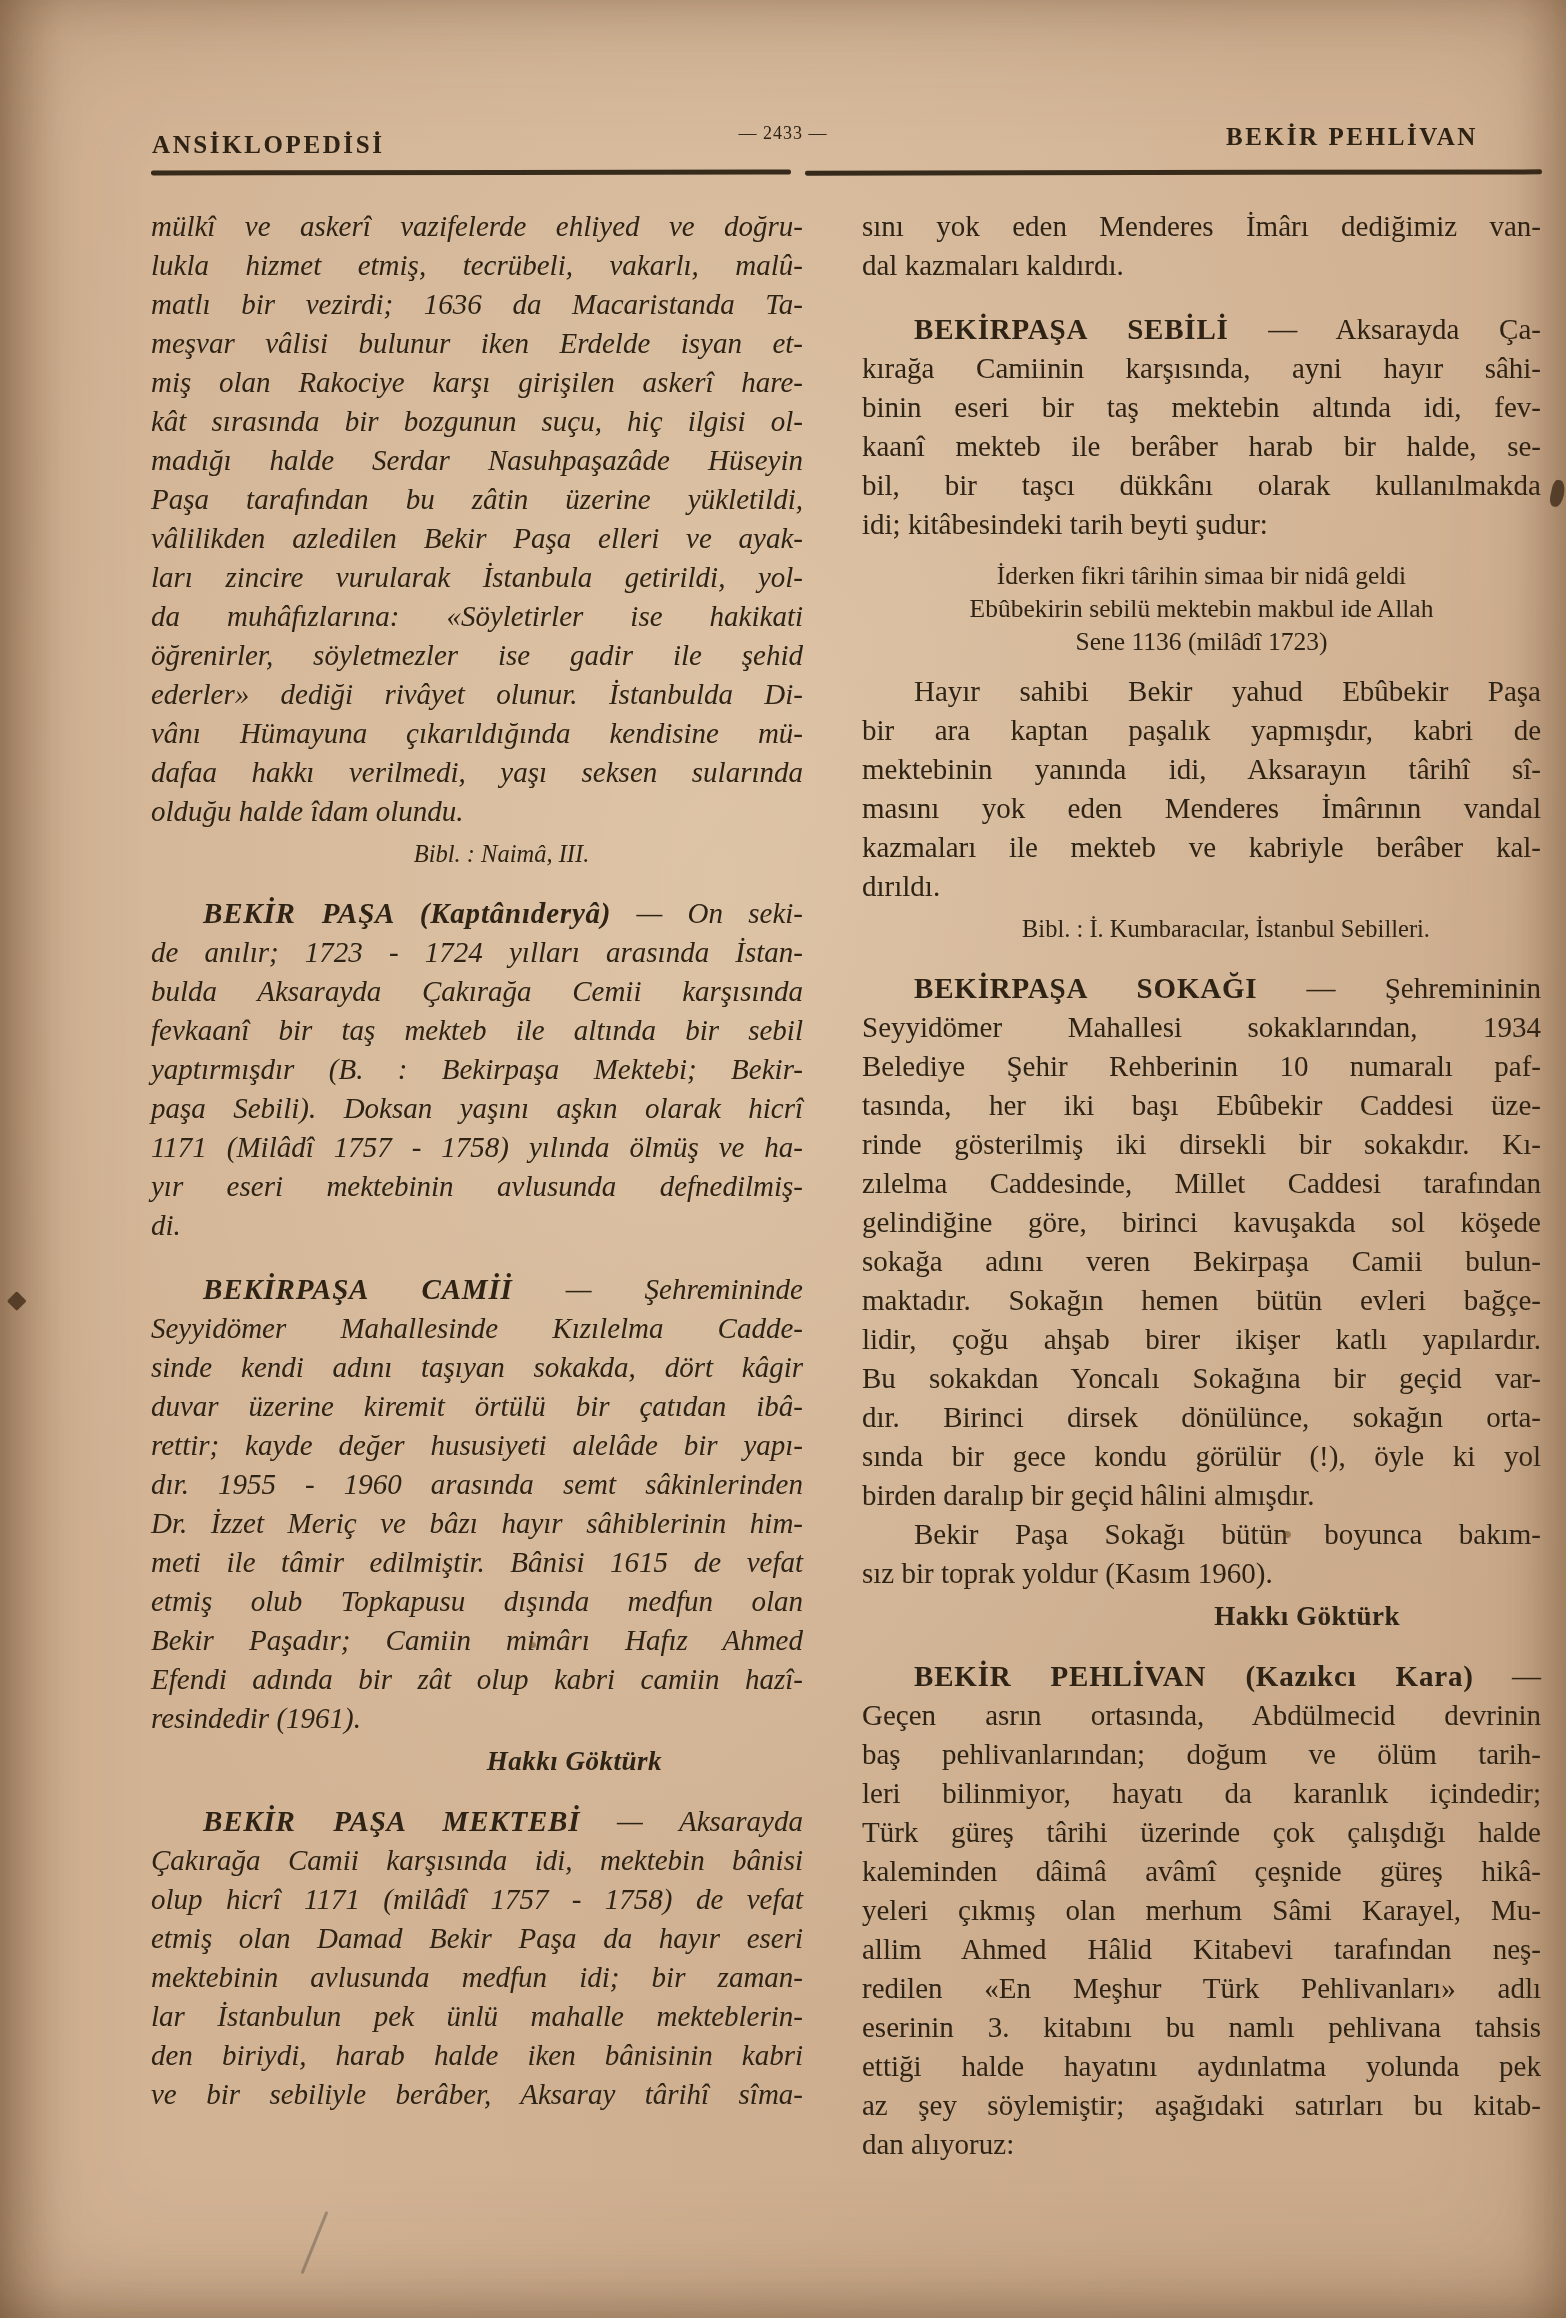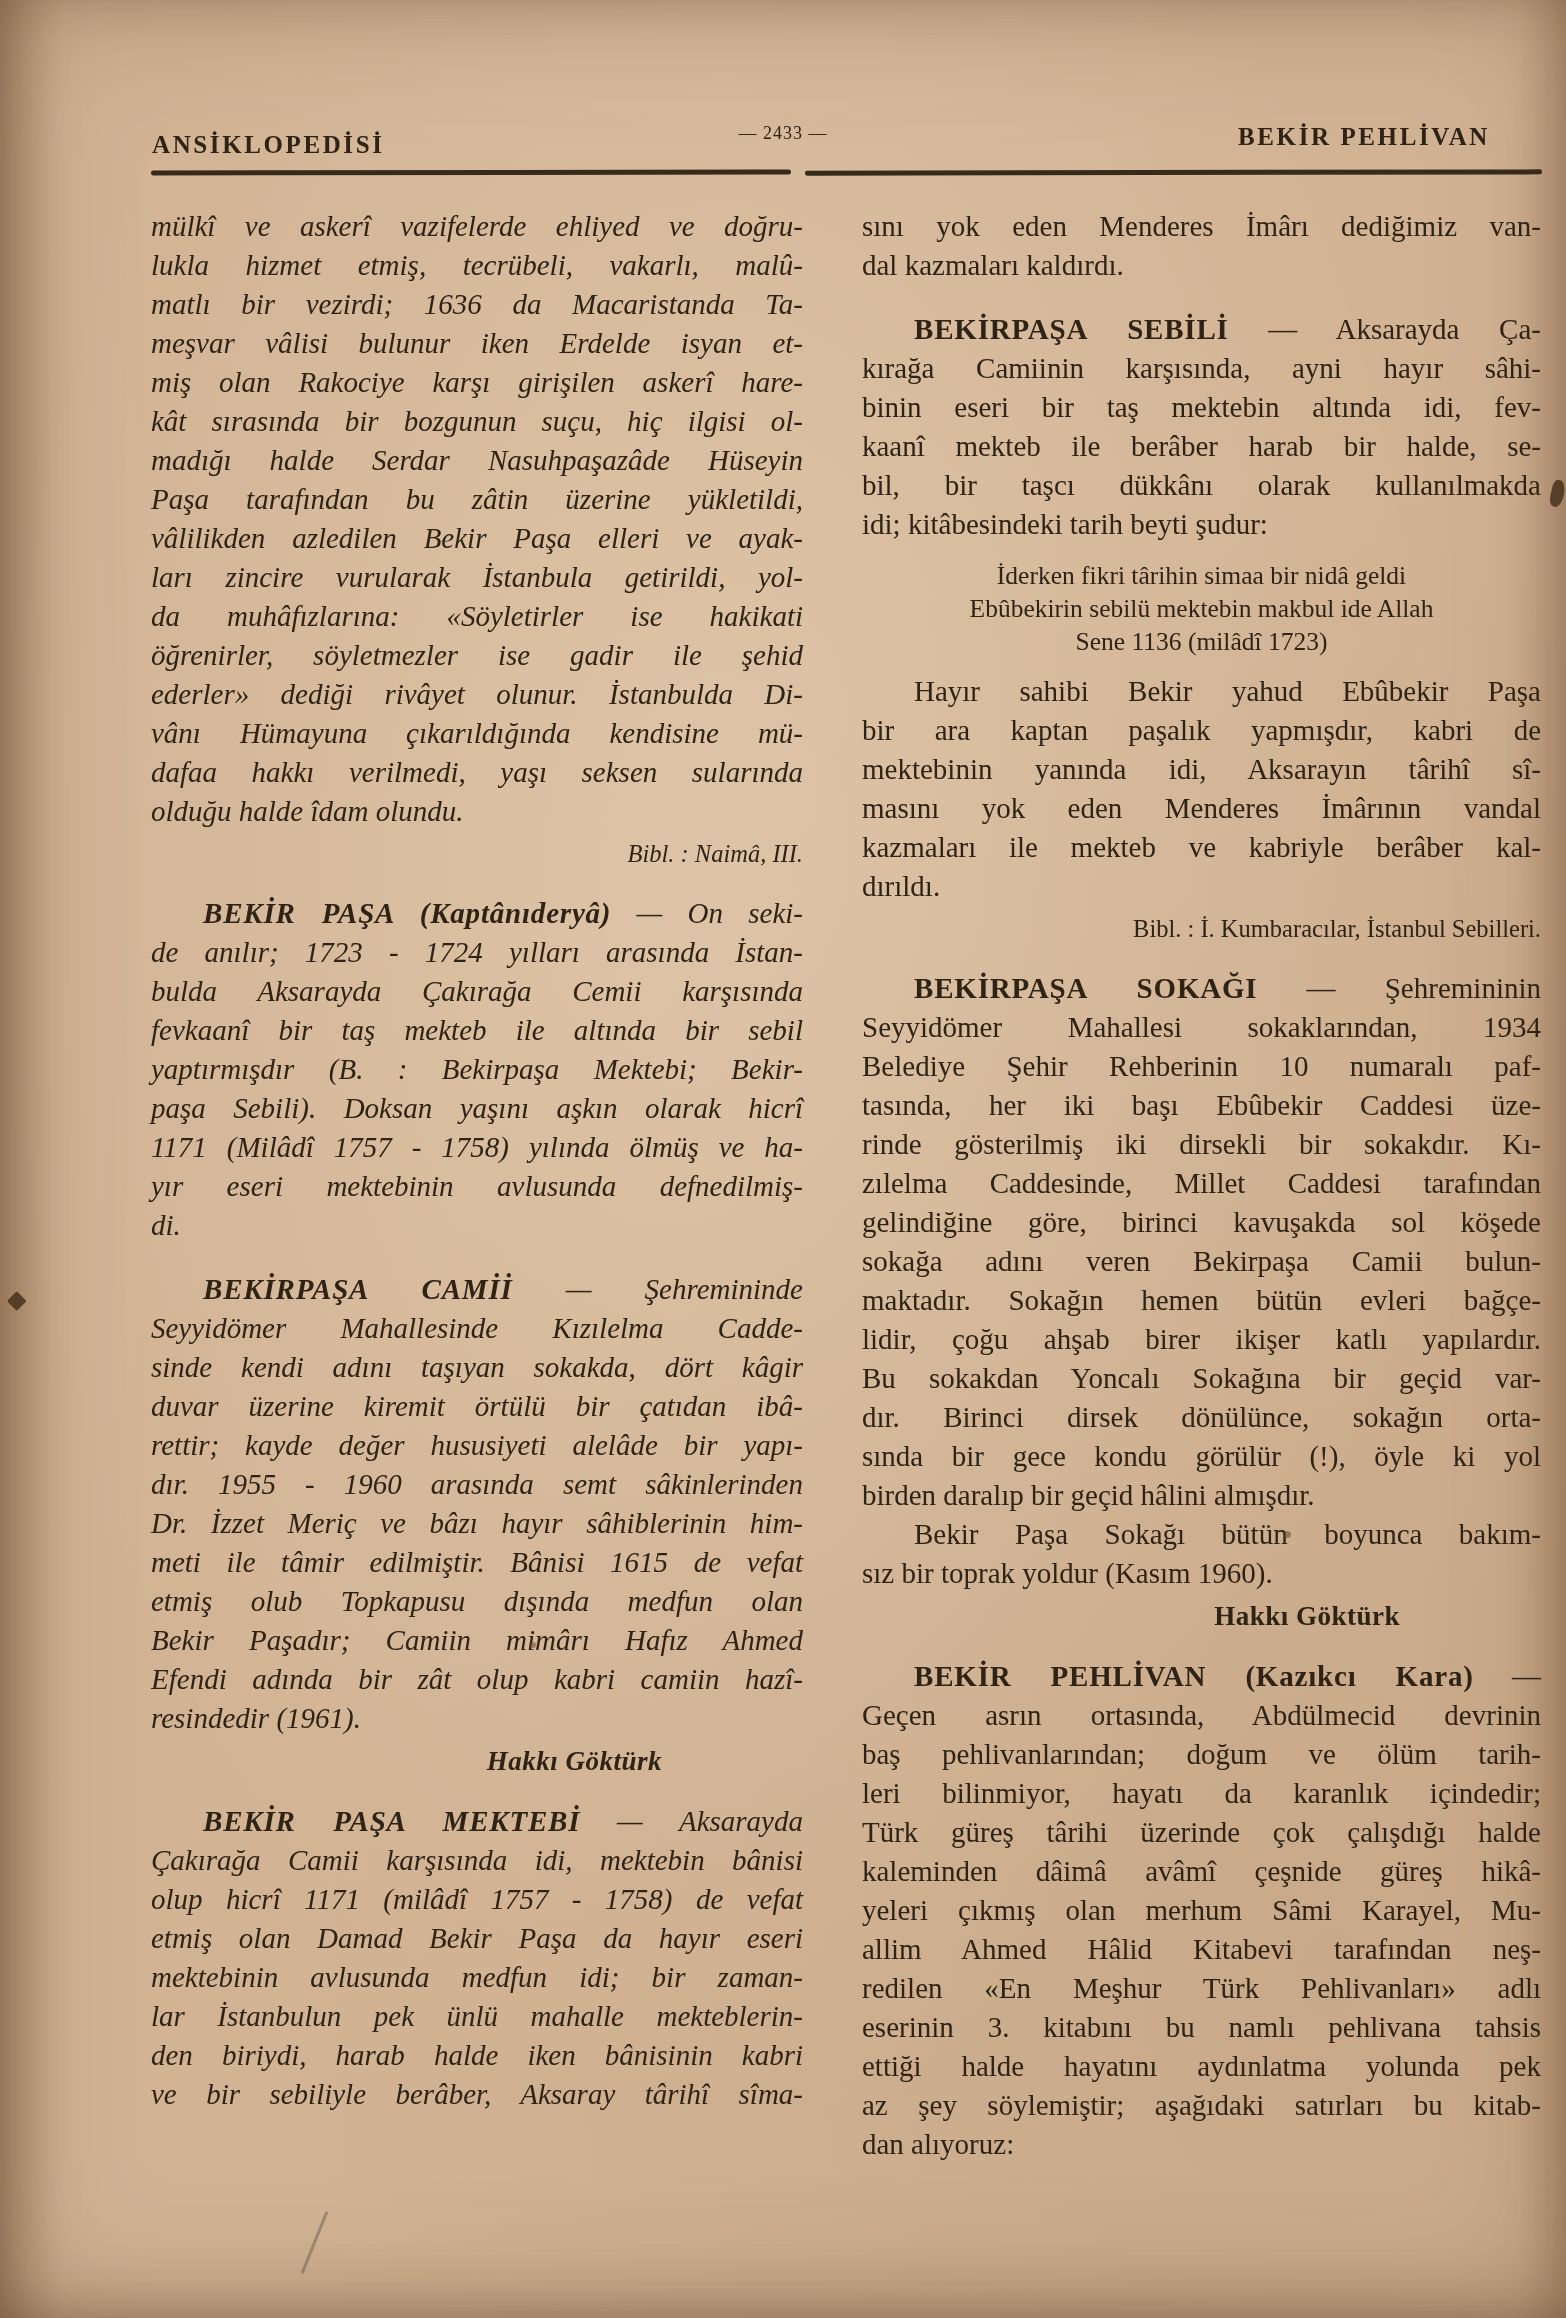--- a/index.html
+++ b/index.html
@@ -15,36 +15,36 @@
   }
   .vignette{position:absolute;inset:0;pointer-events:none;z-index:5;
     box-shadow: inset 0 0 135px rgba(96,64,32,0.30),
                 inset 29px 0 73px -36px rgba(80,50,25,0.50),
                 inset -23.4px 0 68px -36px rgba(80,50,25,0.30),
                 inset 0 -31px 78px -42px rgba(80,50,25,0.35);}
   
   .pheader{position:absolute;top:123px;left:0;width:100%;height:36px;}
   .ht-left{position:absolute;left:152px;top:8px;font-weight:700;font-size:25px;letter-spacing:2.6px;}
   .ht-num{position:absolute;left:0;width:100%;text-align:center;top:0;font-size:18px;letter-spacing:1px;}
-  .ht-right{position:absolute;right:76px;top:0;font-weight:700;font-size:25px;letter-spacing:2.6px;}
+  .ht-right{position:absolute;right:88px;top:0;font-weight:700;font-size:25px;letter-spacing:2.6px;}
   .hrule{position:absolute;top:170px;left:151px;width:1390px;height:5.2px;display:flex;}
   .hrule .seg1{width:640px;height:4.7px;background:#362a1b;border-radius:2.1px;transform:rotate(-0.08deg);}
   .hrule .gap{width:13.5px;}
   .hrule .seg2{flex:1;height:4.7px;background:#362a1b;border-radius:2.1px;transform:rotate(-0.10deg);}
   
   .cols{position:absolute;top:207px;left:151px;width:1390px;display:flex;}
   .col{font-size:29px;line-height:39px;text-align:justify;}
   .col.left{width:652px;margin-right:59px;font-style:italic;}
   .col.right{width:679px;}
   .line{text-align:justify;text-align-last:justify;min-height:39px;}
   .line.noj{text-align:left;text-align-last:auto;}
   .ind{text-indent:52px;}
   .entry{margin-top:25px;}
   .head{font-weight:700;letter-spacing:0.8px;}
-  .bibl{font-size:24.5px;line-height:30px;text-indent:49px;margin:8.3px 0;text-align:right;text-align-last:auto;}
+  .bibl{font-size:24.5px;line-height:30px;text-indent:49px;margin:8.3px 0;text-align:center;text-align-last:auto;}
   .verse{margin:14.6px 0;font-size:25.5px;line-height:33px;}
   .verse .vline{text-align:center;text-align-last:center;}
   .sig{font-weight:700;text-align:right;text-align-last:auto;padding-right:141px;margin:6.3px 0 5.2px 0;font-size:27px;line-height:32px;letter-spacing:0.5px;}
   
   .mark-diamond{position:absolute;left:10.4px;top:1294px;width:13.5px;height:13.5px;background:#473320;transform:rotate(45deg);opacity:.85;border-radius:1.6px;}
   .mark-blot{position:absolute;right:2.1px;top:480px;width:12.5px;height:27px;background:#3c2c1b;opacity:.8;border-radius:40% 60% 55% 45%;transform:rotate(12deg);}
   .pencil{position:absolute;left:313px;top:2209px;width:2.6px;height:67px;background:#5f574b;opacity:.45;transform:rotate(22deg);border-radius:1.6px;}
   .speck1{position:absolute;left:529px;top:1642px;width:7.3px;height:6.3px;background:#6a4c28;opacity:.55;border-radius:50%;}
   .speck2{position:absolute;left:1283px;top:1531px;width:8.3px;height:7.3px;background:#5d431f;opacity:.5;border-radius:50%;}
 </style>

